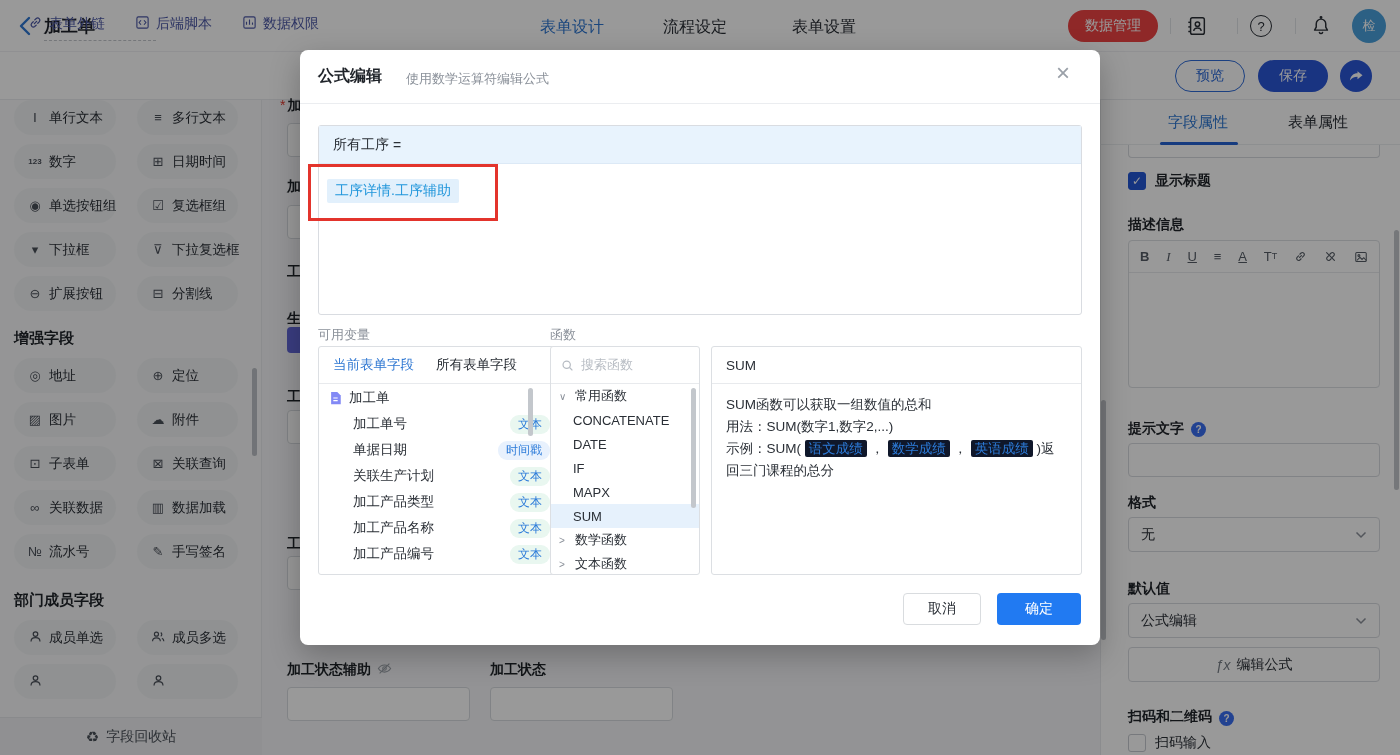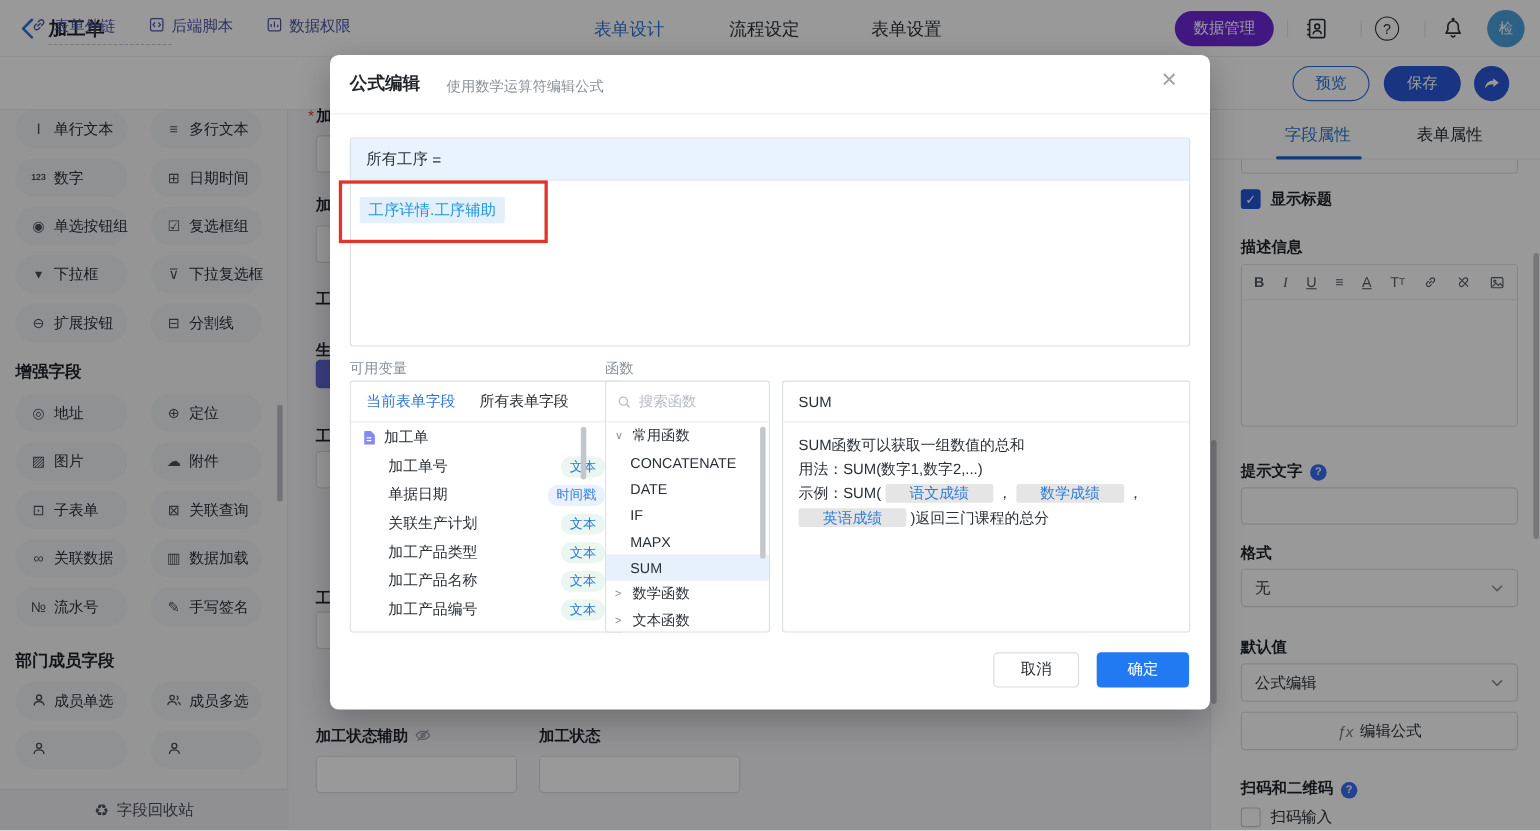--- a/index.html
+++ b/index.html
@@ -7,21 +7,21 @@
   .screen{position:relative;width:1400px;height:755px;overflow:hidden;background:#f5f6f8;}
   .abs{position:absolute;}
 
   
   .topbar{left:0;top:0;width:1400px;height:52px;background:#fff;border-bottom:1px solid #f0f1f3;}
   .tb-back{left:18px;top:16px;width:14px;height:20px;cursor:pointer;}
   .tb-title{left:44px;top:15px;font-size:17px;font-weight:600;color:#1d2129;}
   .tb-title-dash{left:44px;top:40px;width:112px;border-bottom:1px dashed #c3c6cc;}
   .tb-nav-item{top:17px;font-size:16px;color:#2a2f36;cursor:pointer;}
   .tb-nav-item.active{color:#2e77d2;}
-  .pill-green{left:1068px;top:10px;width:90px;height:32px;border-radius:16px;background:#6d28d9;color:#fff;
+  .pill-green{left:1068px;top:10px;width:90px;height:32px;border-radius:16px;background:#ef4444;color:#fff;
     font-size:14px;display:flex;align-items:center;justify-content:center;cursor:pointer;}
   .tb-sep{top:18px;width:1px;height:16px;background:#e2e4e8;}
   .icon-btn{top:13px;width:26px;height:26px;display:flex;align-items:center;justify-content:center;cursor:pointer;color:#2a2f36;}
   .circle-q{width:22px;height:22px;border:1.6px solid #2a2f36;border-radius:50%;display:flex;align-items:center;
     justify-content:center;font-size:13px;color:#2a2f36;}
   .avatar{left:1352px;top:9px;width:34px;height:34px;border-radius:50%;background:#4aa0dc;color:#fff;font-size:13px;
     display:flex;align-items:center;justify-content:center;cursor:pointer;}
 
   
   .toolbar2{left:0;top:52px;width:1400px;height:48px;background:#fff;border-bottom:1px solid #e9ebee;}
@@ -112,21 +112,21 @@
   .type-pill.ts{background:#e8f1fd;}
   .srch{height:37px;border-bottom:1px solid #e8eaed;display:flex;align-items:center;padding:0 10px;gap:7px;}
   .srch .ph{font-size:13px;color:#b7bcc3;}
   .fn-row{height:24px;display:flex;align-items:center;padding-left:22px;font-size:13px;color:#2a2f36;cursor:pointer;white-space:nowrap;}
   .fn-row.group{padding-left:8px;gap:6px;}
   .fn-row .caret{color:#8a9099;font-size:10px;width:10px;display:inline-block;}
   .fn-row.sel{background:#e6f1fc;}
   .desc-head{height:37px;border-bottom:1px solid #e8eaed;display:flex;align-items:center;padding:0 14px;
     font-size:13.5px;color:#2a2f36;}
   .desc-body{padding:10px 14px;font-size:13.5px;color:#2a2f36;line-height:22px;}
-  .d-token{background:#e5e5e5;color:#2c7bd9;padding:1px 22px;border-radius:2px;cursor:pointer;font-family:Liberation Serif, serif;}
+  .d-token{background:#0f172a;color:#2c7bd9;padding:1px 4px;border-radius:2px;cursor:pointer;font-family:Liberation Serif, serif;}
   .btn-cancel{left:903px;top:593px;width:78px;height:32px;border:1px solid #d9dcdf;border-radius:4px;background:#fff;
     color:#2a2f36;font-size:14px;display:flex;align-items:center;justify-content:center;cursor:pointer;z-index:101;}
   .btn-confirm{left:997px;top:593px;width:84px;height:32px;border-radius:4px;background:#217af2;color:#fff;
     font-size:14px;display:flex;align-items:center;justify-content:center;cursor:pointer;z-index:101;}
   .red-box{left:308px;top:164px;width:190px;height:57px;border:3px solid #e3342c;z-index:120;}
 </style>
 </head>
 <body>
 
 <div class="screen">

